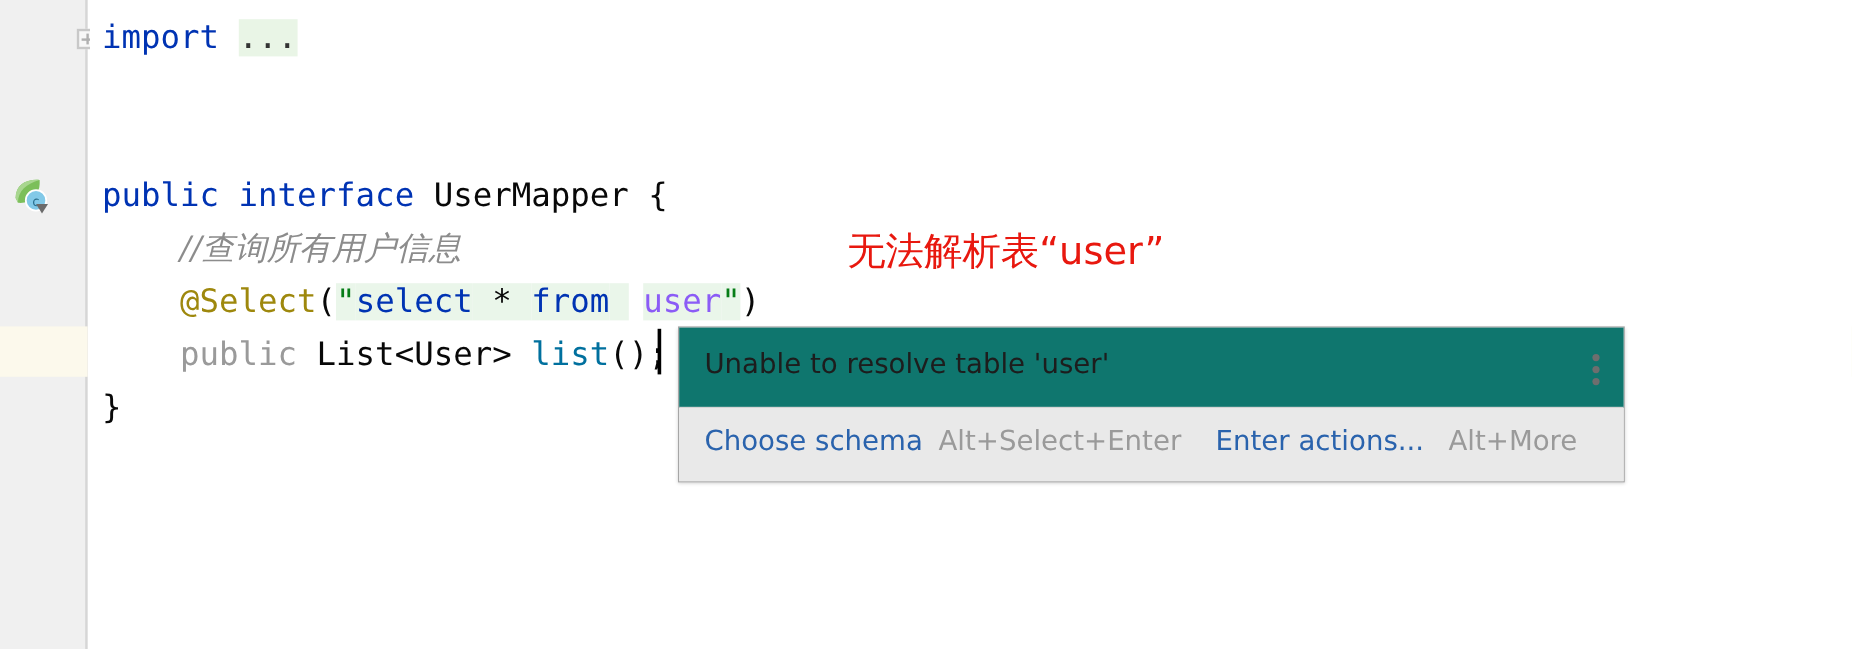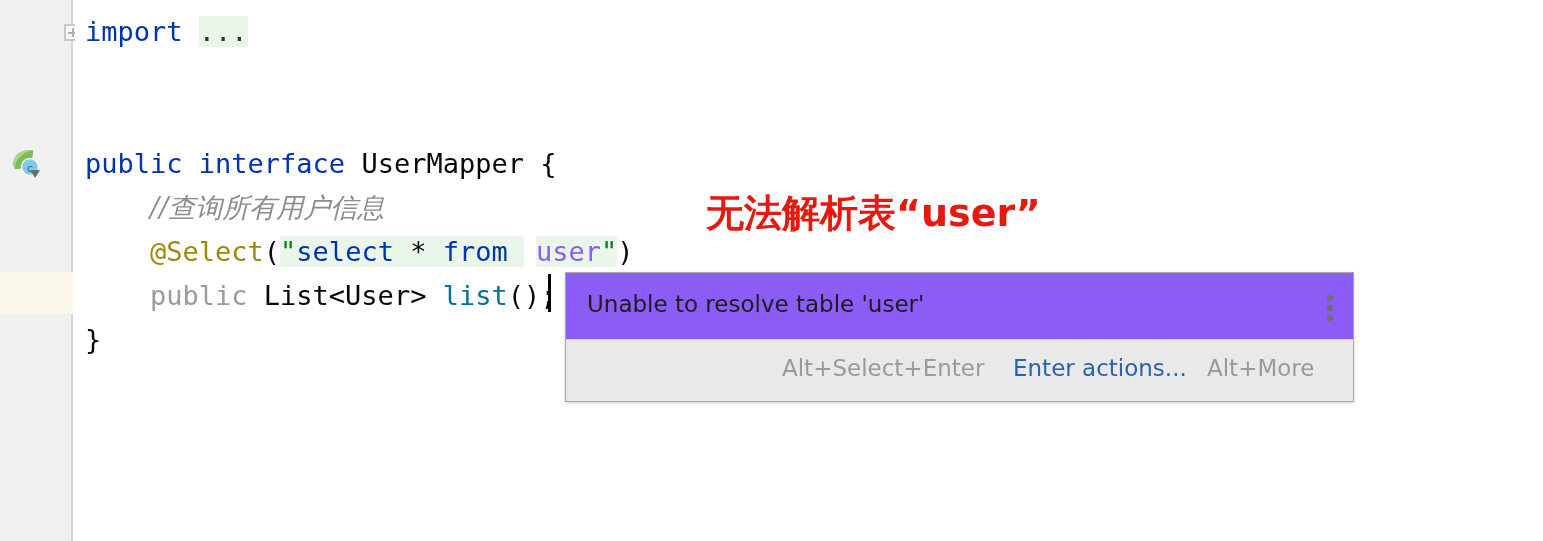--- a/index.html
+++ b/index.html
@@ -110,39 +110,39 @@
     position: absolute;
     left: 100px; top: 277px;
     width: 28px; height: 32px;
   }
 
   
   .annotation {
     position: absolute;
     left: 706px; top: 188px;
     font-family: "DejaVu Sans", sans-serif;
-    font-size: 38px;
-    font-weight: 700;
+    font-size: 32px;
+    font-weight: 400;
     color: #e8180f;
     letter-spacing: 0px;
     white-space: nowrap;
   }
 
   
   .popup {
     position: absolute;
     left: 565px; top: 272px;
     width: 789px;
     border: 1px solid #a6a6a6;
     box-shadow: 0 1px 3px rgba(0,0,0,0.18);
     background: #f7f7f7;
   }
   .popup-top {
     position: relative;
-    background: #8b5cf6;
+    background: #0f766e;
     height: 67px;
     border-bottom: 1px solid #d4d4d4;
   }
   .popup-message {
     position: absolute;
     left: 21px; top: 18px;
     font-family: "DejaVu Sans", sans-serif;
     font-size: 23px;
     color: #1d1d1d;
     white-space: nowrap;
@@ -225,19 +225,20 @@
   <div class="popup">
     <div class="popup-top">
       <div class="popup-message">Unable to resolve table 'user'</div>
       <div class="kebab">
         <i></i>
         <i></i>
         <i></i>
       </div>
     </div>
     <div class="popup-bottom">
+      <div class="action action-link act1">Choose schema</div>
       <div class="action action-key act1k">Alt+Select+Enter</div>
       <div class="action action-link act2">Enter actions...</div>
       <div class="action action-key act2k">Alt+More</div>
     </div>
   </div>
 
 </div>
 
 </body></html>

